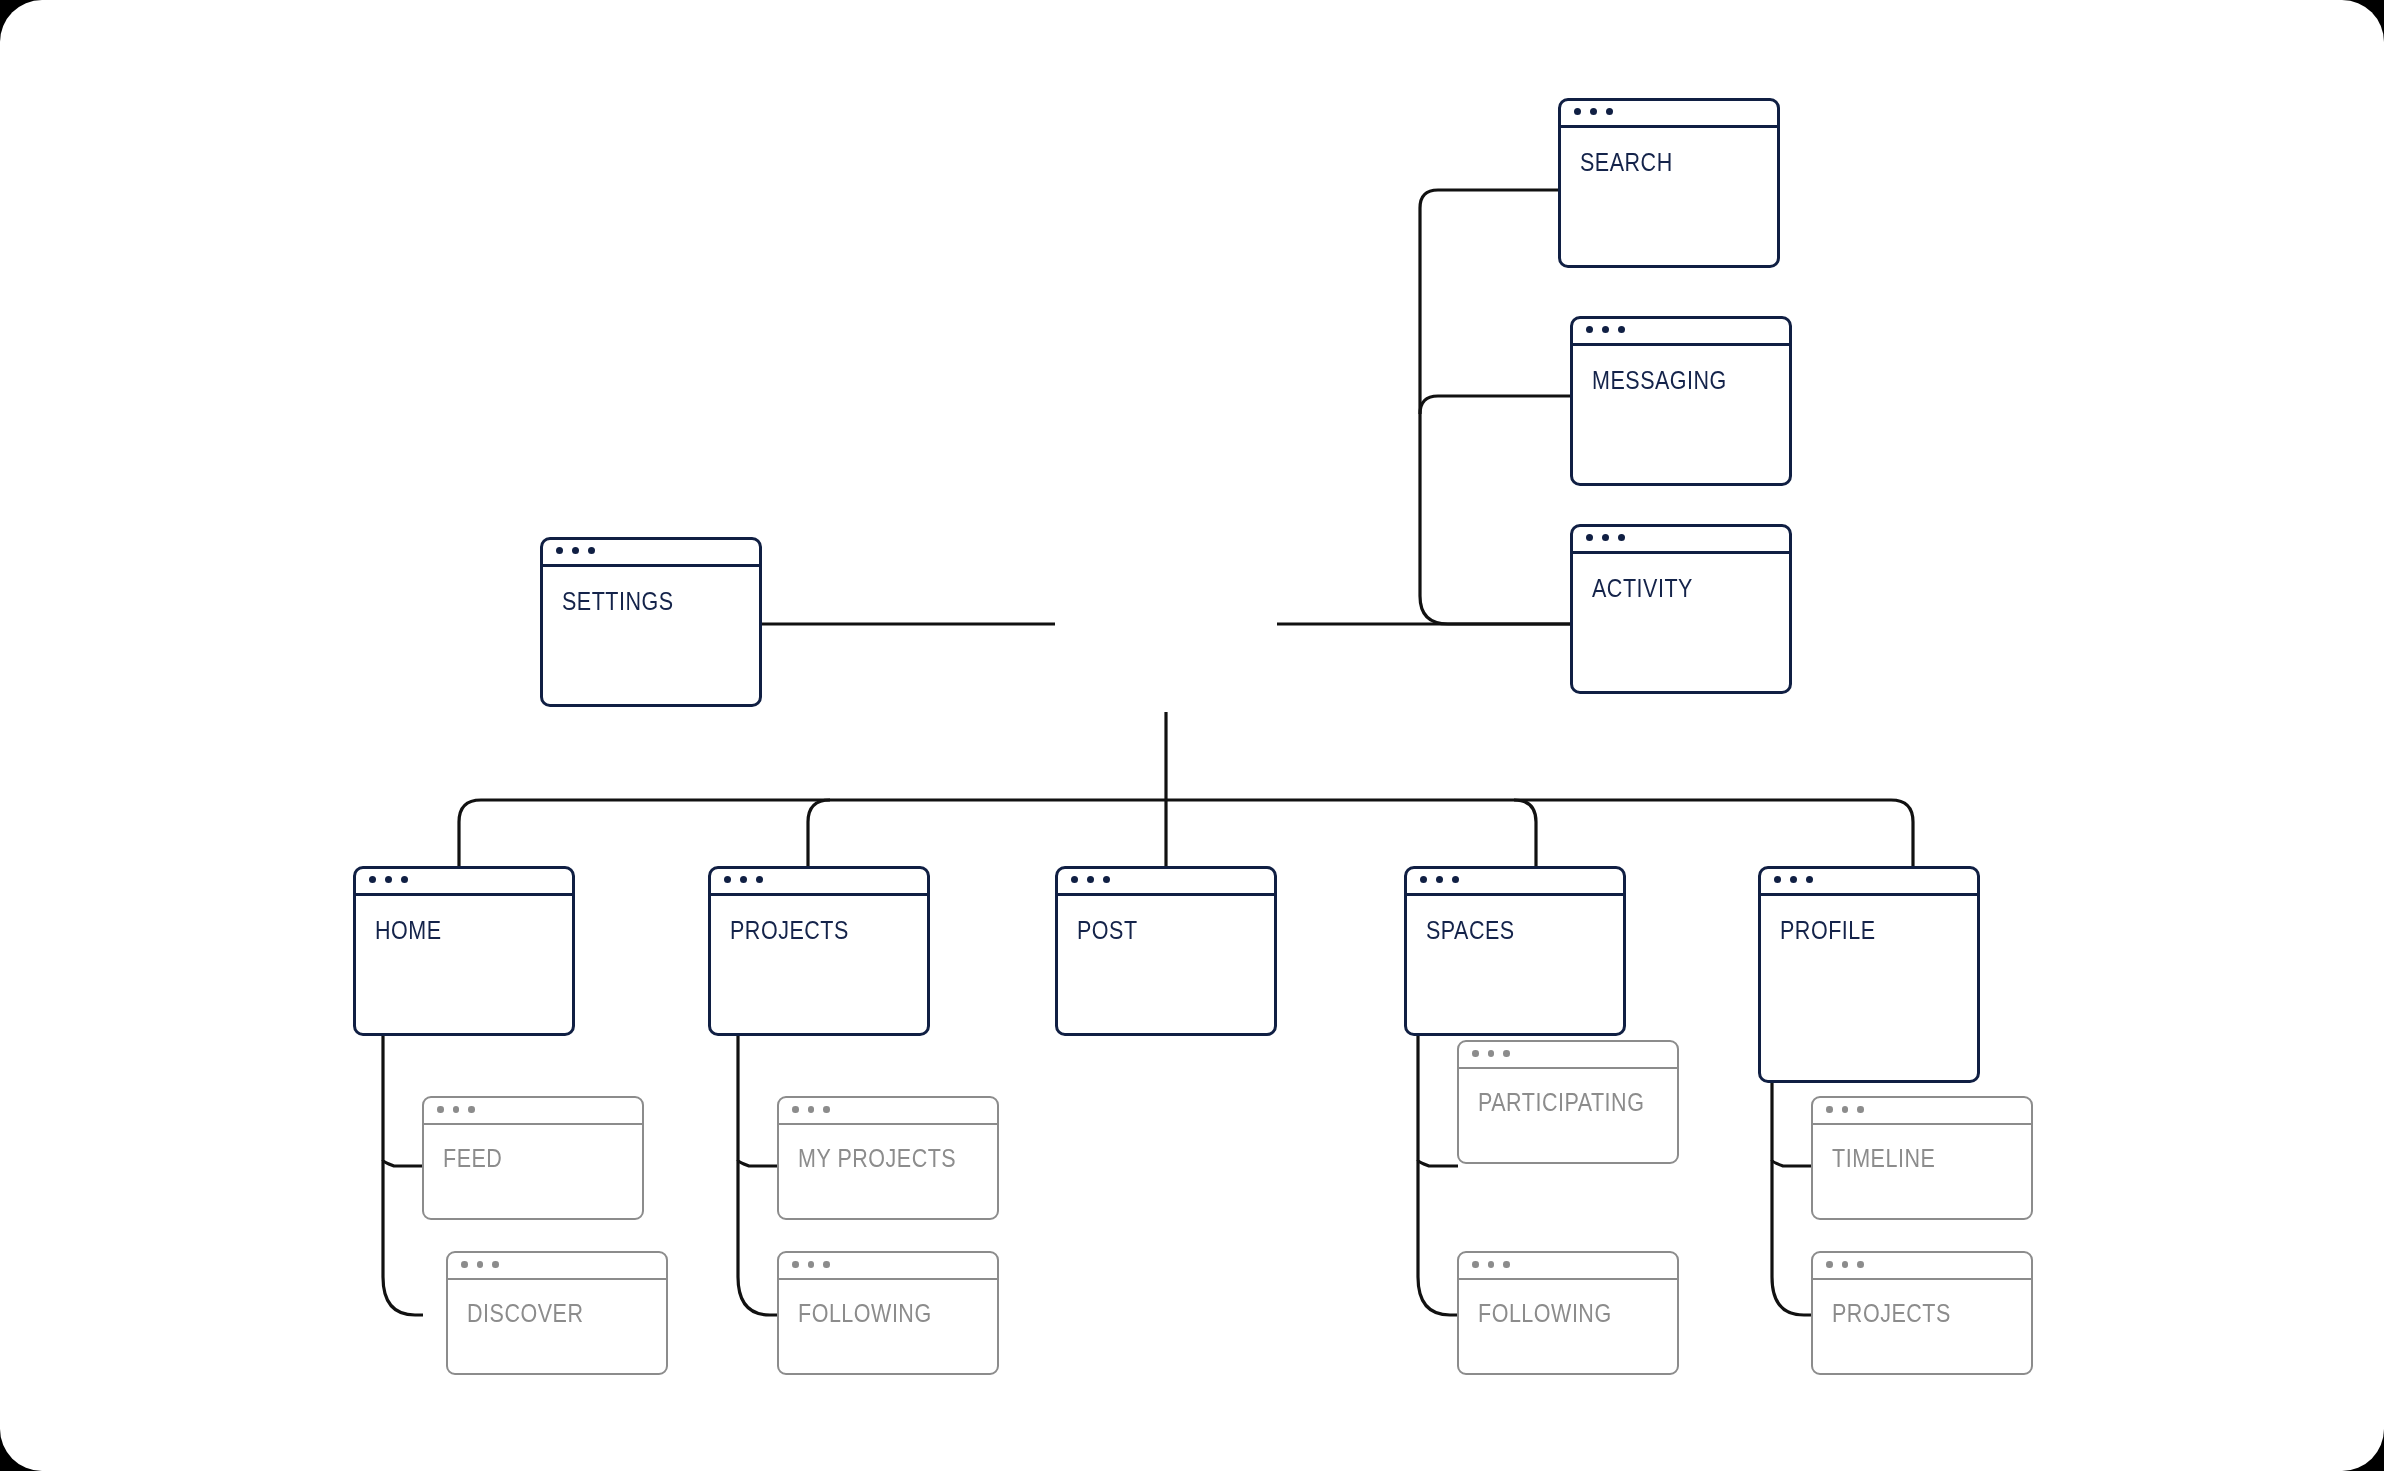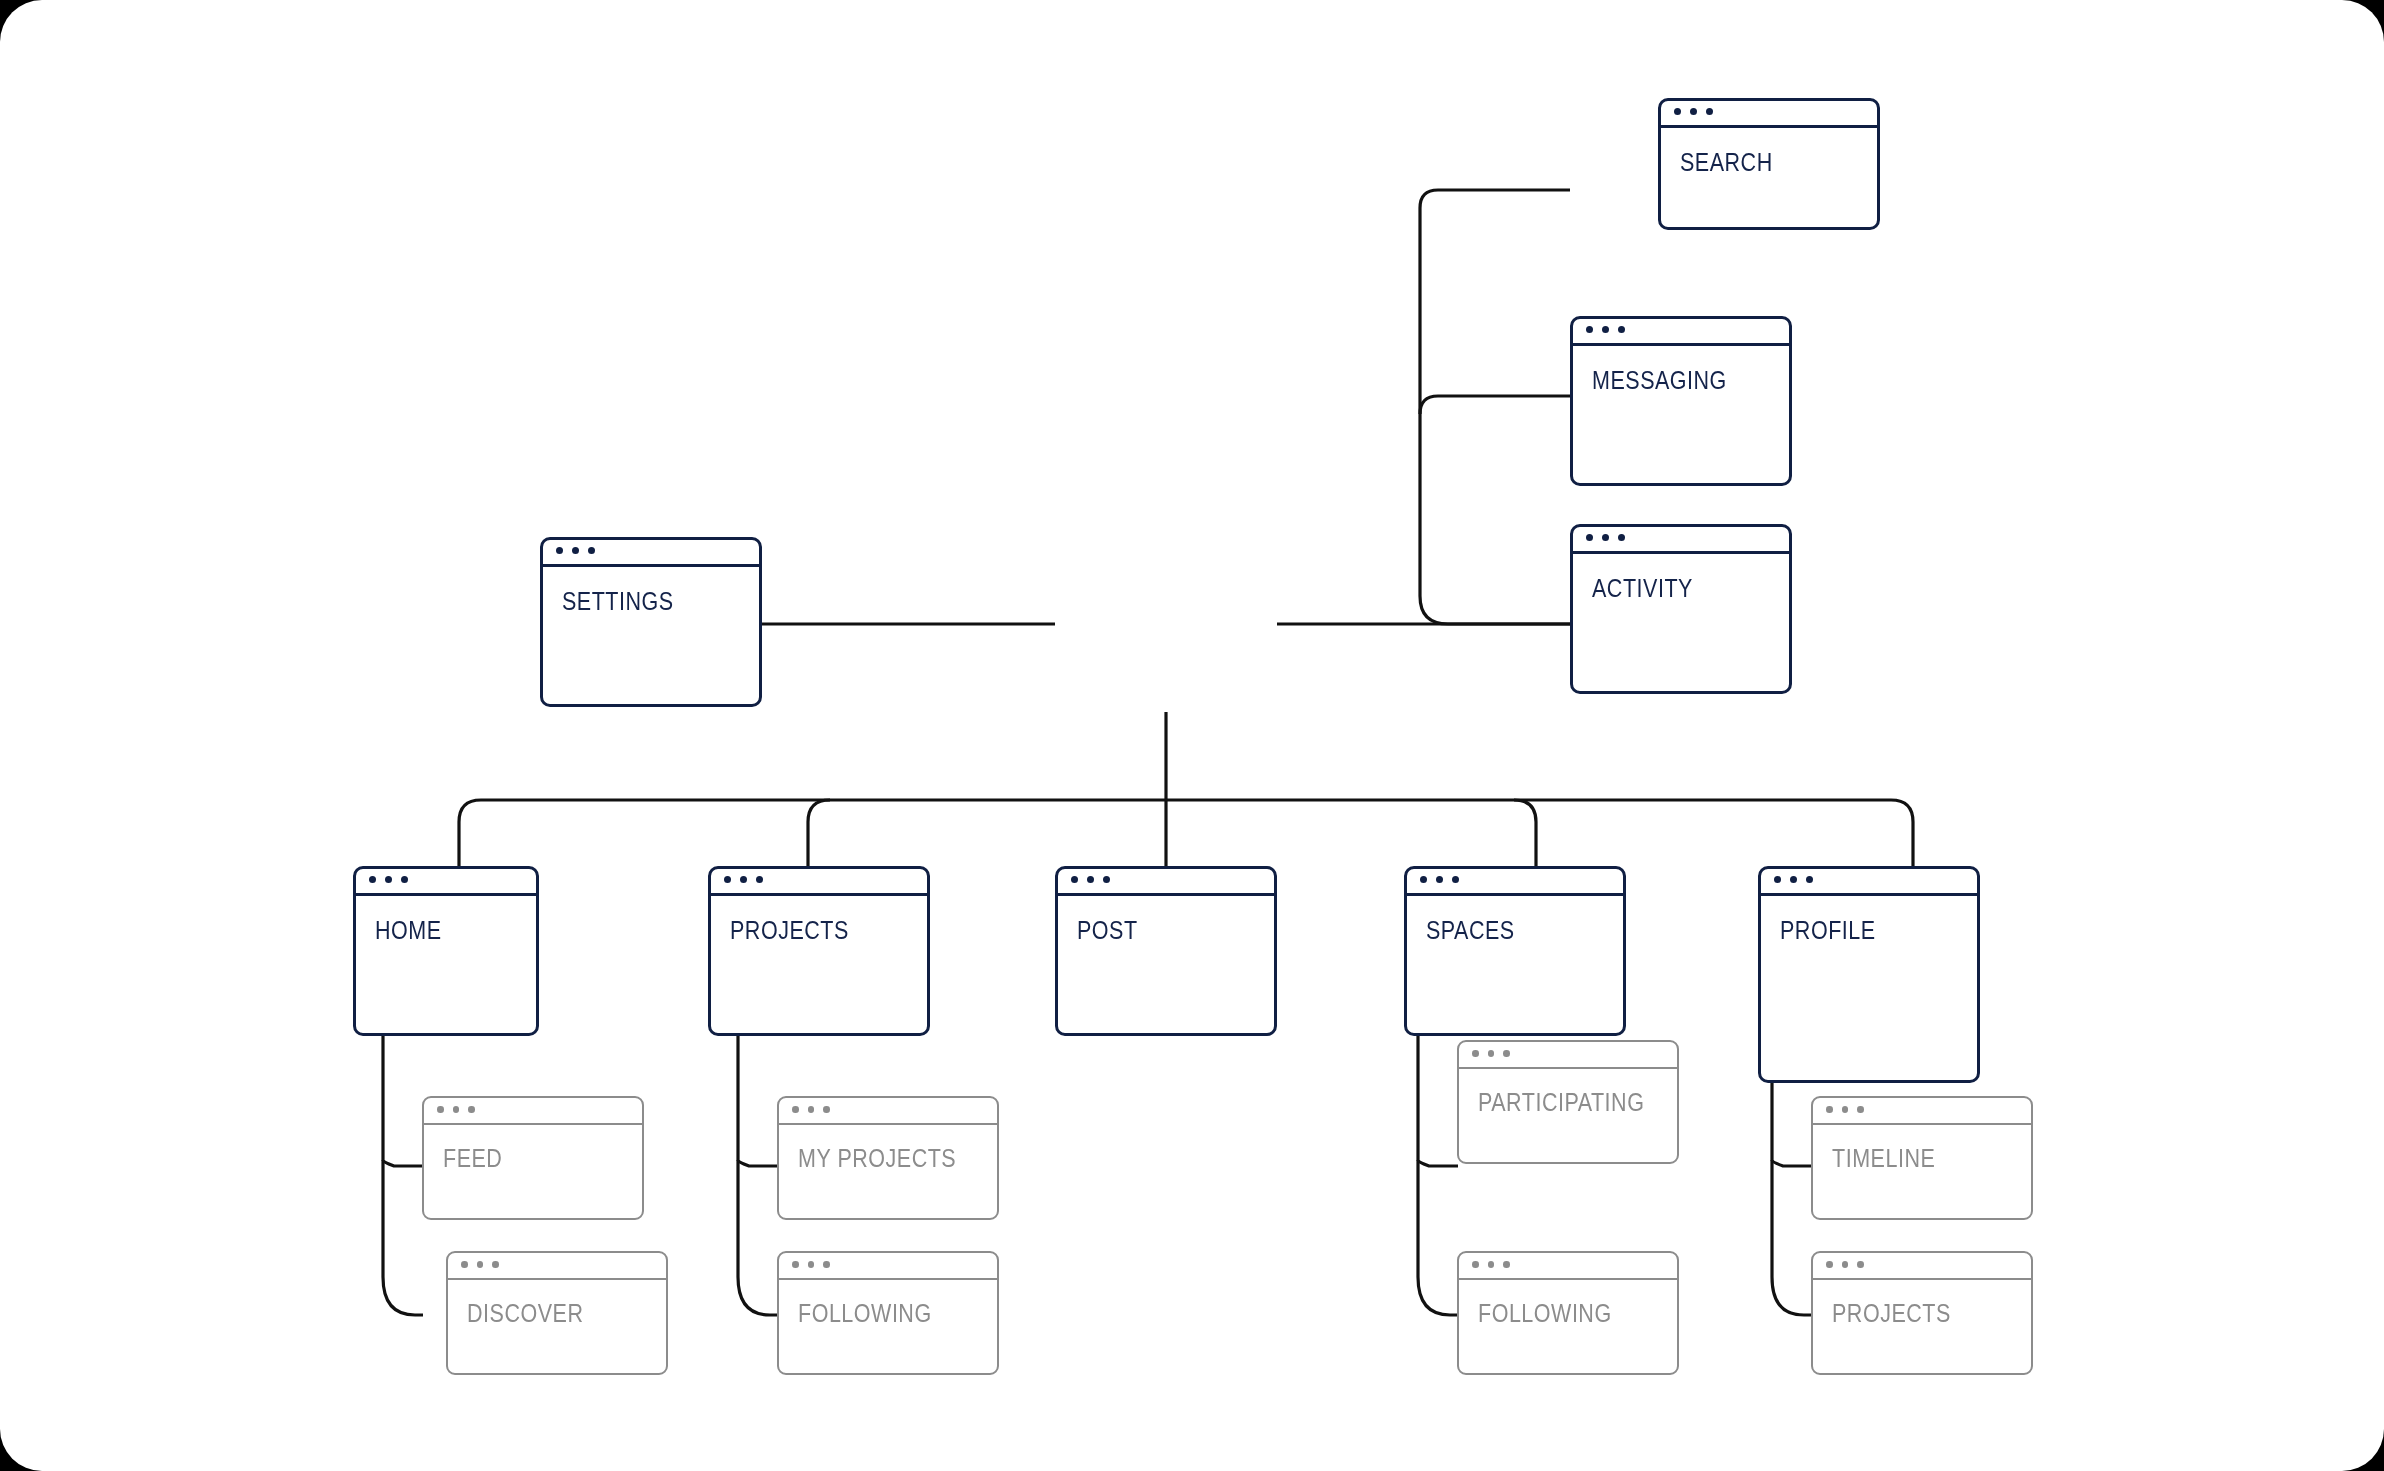--- a/index.html
+++ b/index.html
@@ -53,21 +53,21 @@
       <path d="M738 1160 Q738 1162 749 1166 H778"></path>
 
       <path d="M1418 1036 V1277 Q1418 1315 1450 1315 H1458"></path>
       <path d="M1418 1160 Q1418 1162 1429 1166 H1458"></path>
 
       <path d="M1772 1036 V1277 Q1772 1315 1804 1315 H1812"></path>
       <path d="M1772 1160 Q1772 1162 1783 1166 H1812"></path>
     </g>
   </svg>
 
-  <div class="node" style="left:1658px;top:98px;width:222px;height:132px;border-radius:11px;">
+  <div class="node" style="left:1558px;top:98px;width:222px;height:170px;border-radius:11px;">
     <div class="frame"></div>
     <div class="bar">
       <span class="dot"></span>
       <span class="dot"></span>
       <span class="dot"></span>
     </div>
     <div class="label">SEARCH</div>
   </div>
 
   <div class="node" style="left:1570px;top:316px;width:222px;height:170px;">
@@ -94,21 +94,21 @@
     <div class="frame"></div>
     <div class="bar">
       <span class="dot"></span>
       <span class="dot"></span>
       <span class="dot"></span>
     </div>
     <div class="label">SETTINGS</div>
   </div>
 
 
-  <div class="node" style="left:353px;top:866px;width:186px;height:170px;">
+  <div class="node" style="left:353px;top:866px;width:222px;height:170px;">
     <div class="frame"></div>
     <div class="bar">
       <span class="dot"></span>
       <span class="dot"></span>
       <span class="dot"></span>
     </div>
     <div class="label">HOME</div>
   </div>
 
   <div class="node" style="left:708px;top:866px;width:222px;height:170px;">

